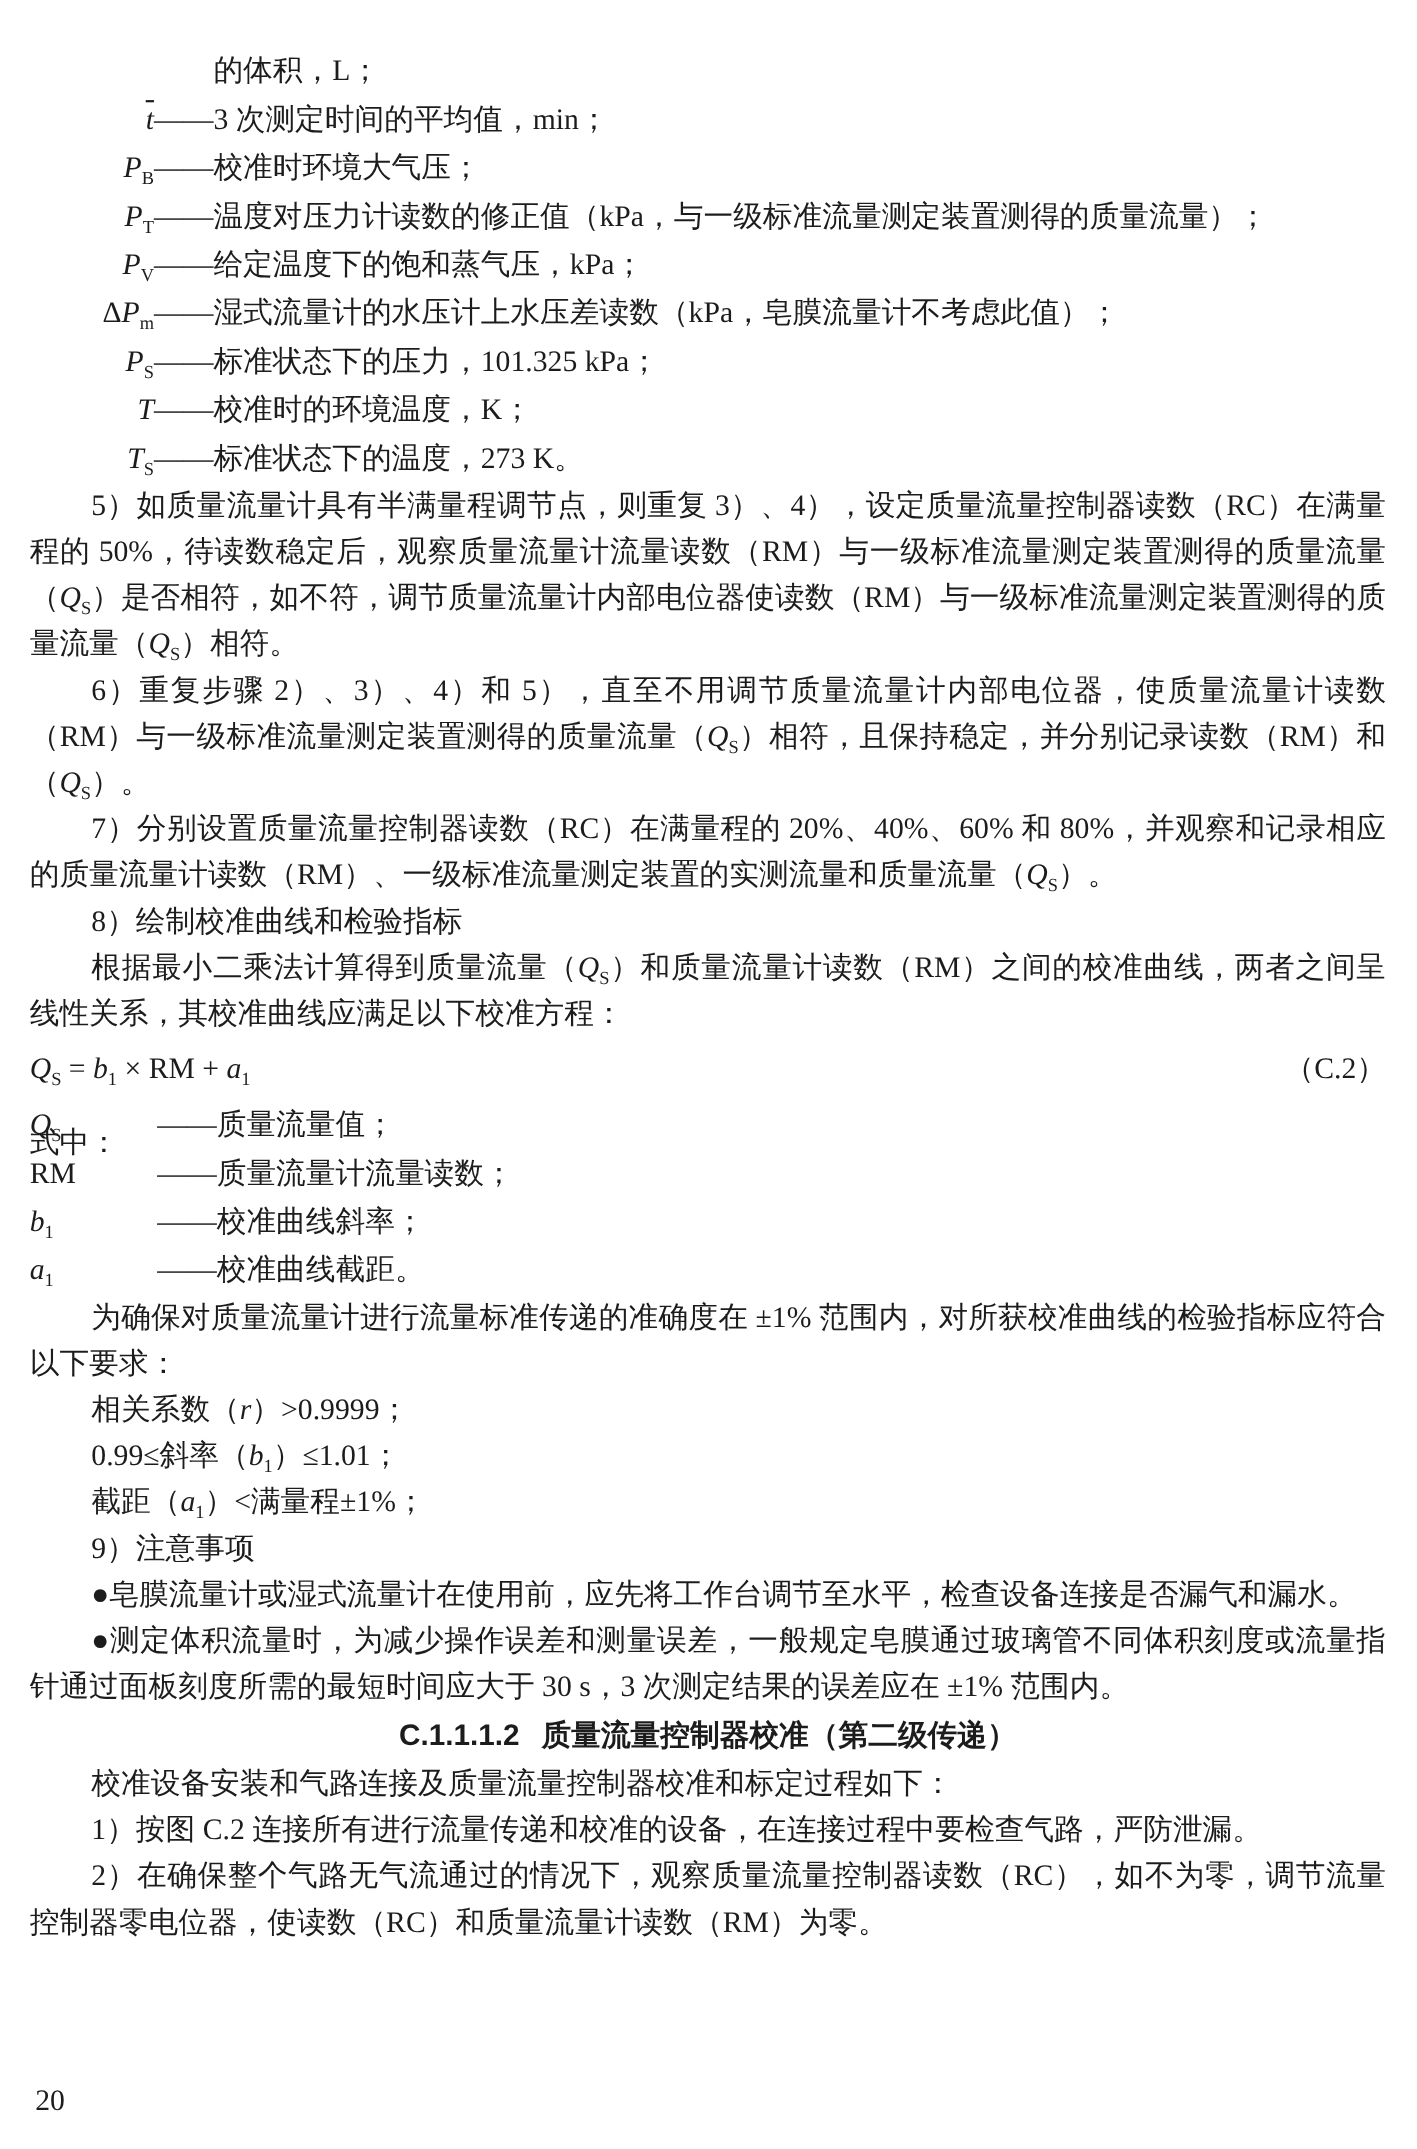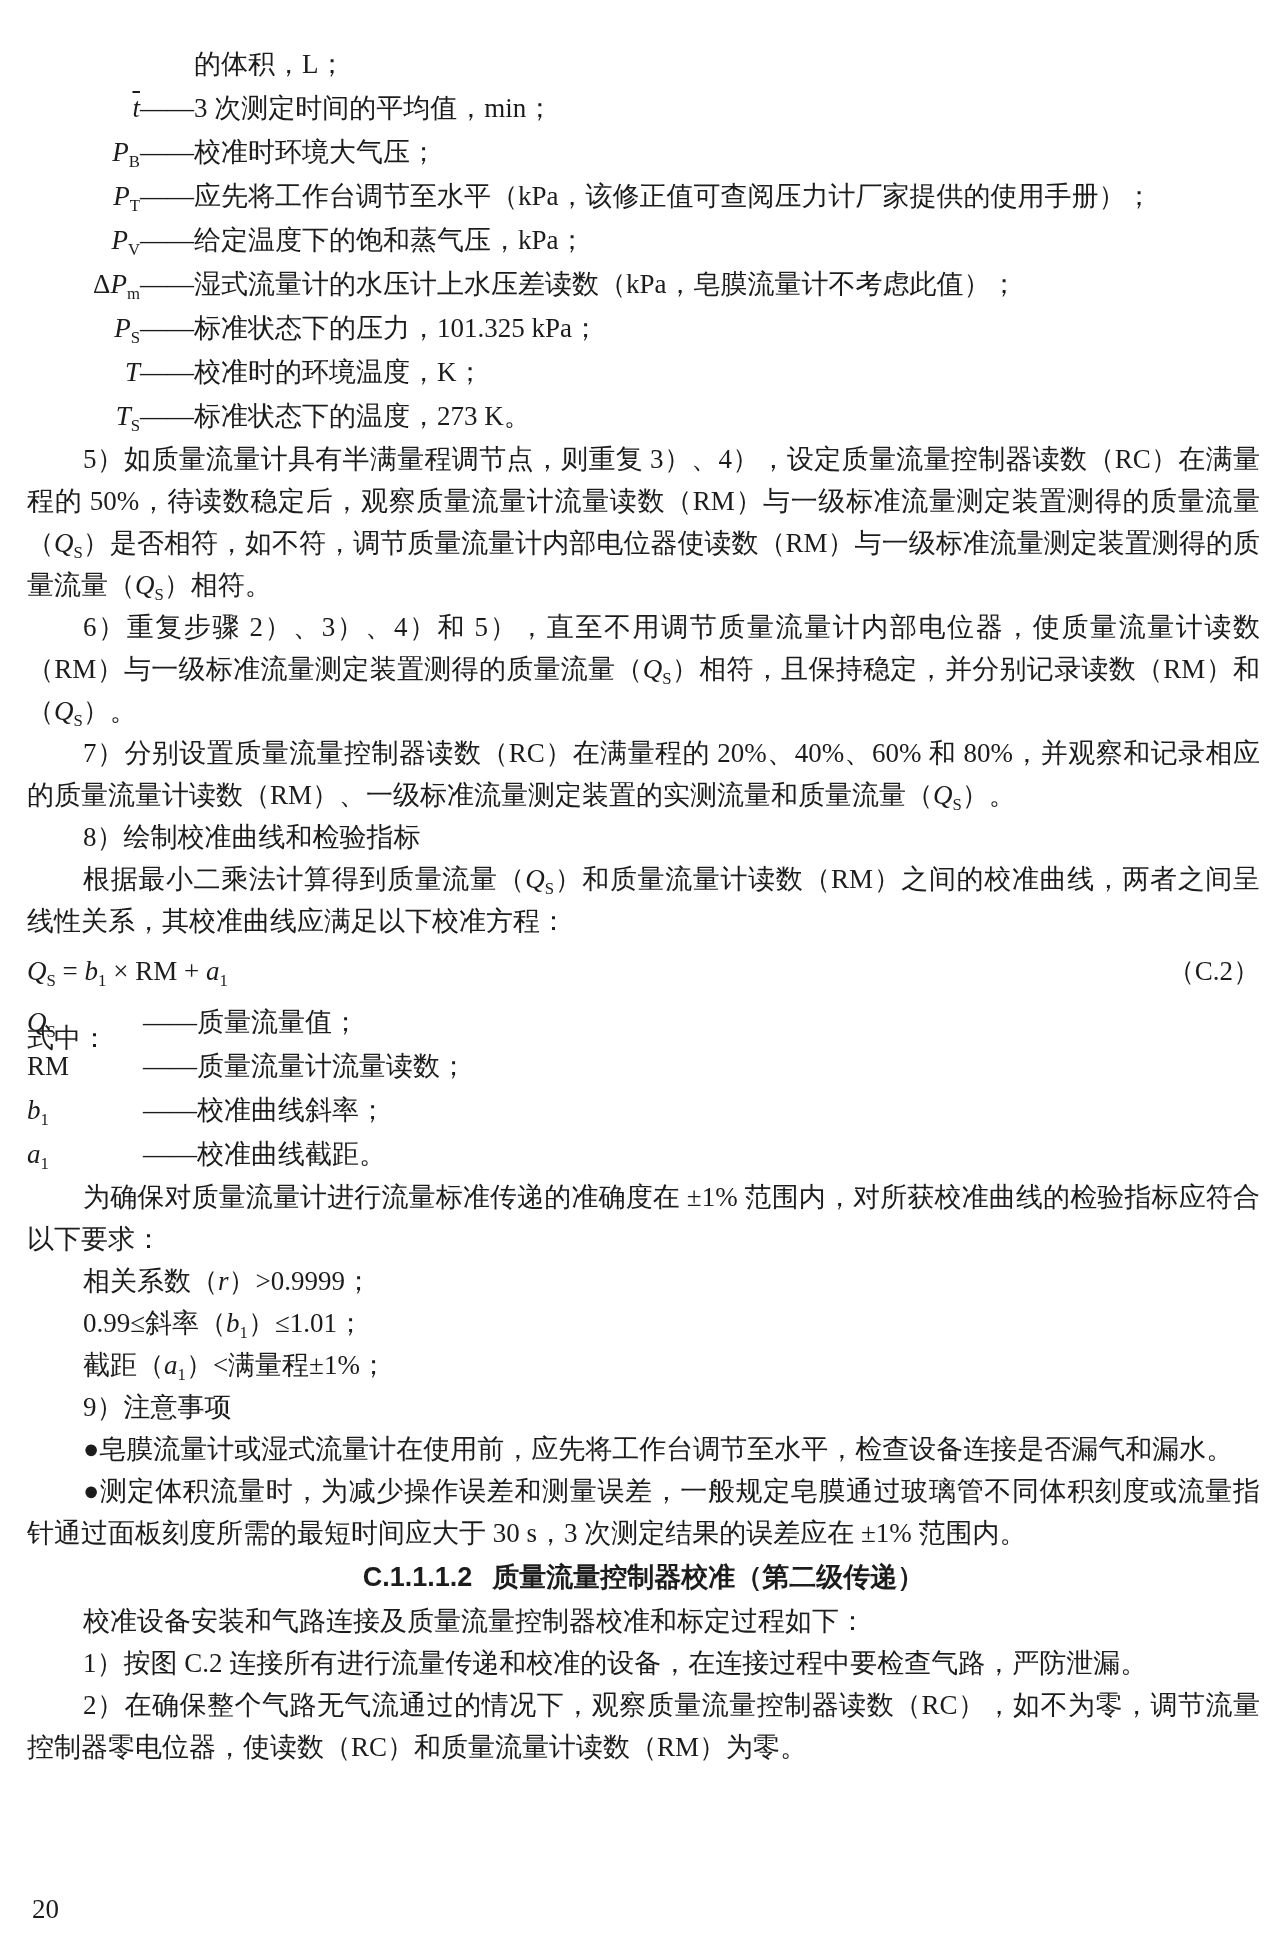--- a/index.html
+++ b/index.html
@@ -52,21 +52,21 @@
       <div class="def-row">
         <span class="def-sym"><span class="it ov">t</span></span>
         <span class="def-desc"><span>——3 次测定时间的平均值，min；</span></span>
       </div>
       <div class="def-row">
         <span class="def-sym"><span class="it">P</span><sub>B</sub></span>
         <span class="def-desc"><span>——校准时环境大气压；</span></span>
       </div>
       <div class="def-row">
         <span class="def-sym"><span class="it">P</span><sub>T</sub></span>
-        <span class="def-desc"><span>——应先将工作台调节至水平（kPa，该修正值可查阅压力计厂家提供的使用手册）；</span></span>
+        <span class="def-desc"><span>——温度对压力计读数的修正值（kPa，与一级标准流量测定装置测得的质量流量）；</span></span>
       </div>
       <div class="def-row">
         <span class="def-sym"><span class="it">P</span><sub>V</sub></span>
         <span class="def-desc"><span>——给定温度下的饱和蒸气压，kPa；</span></span>
       </div>
       <div class="def-row">
         <span class="def-sym"><span>Δ</span><span class="it">P</span><sub>m</sub></span>
         <span class="def-desc"><span>——湿式流量计的水压计上水压差读数（kPa，皂膜流量计不考虑此值）；</span></span>
       </div>
       <div class="def-row">

